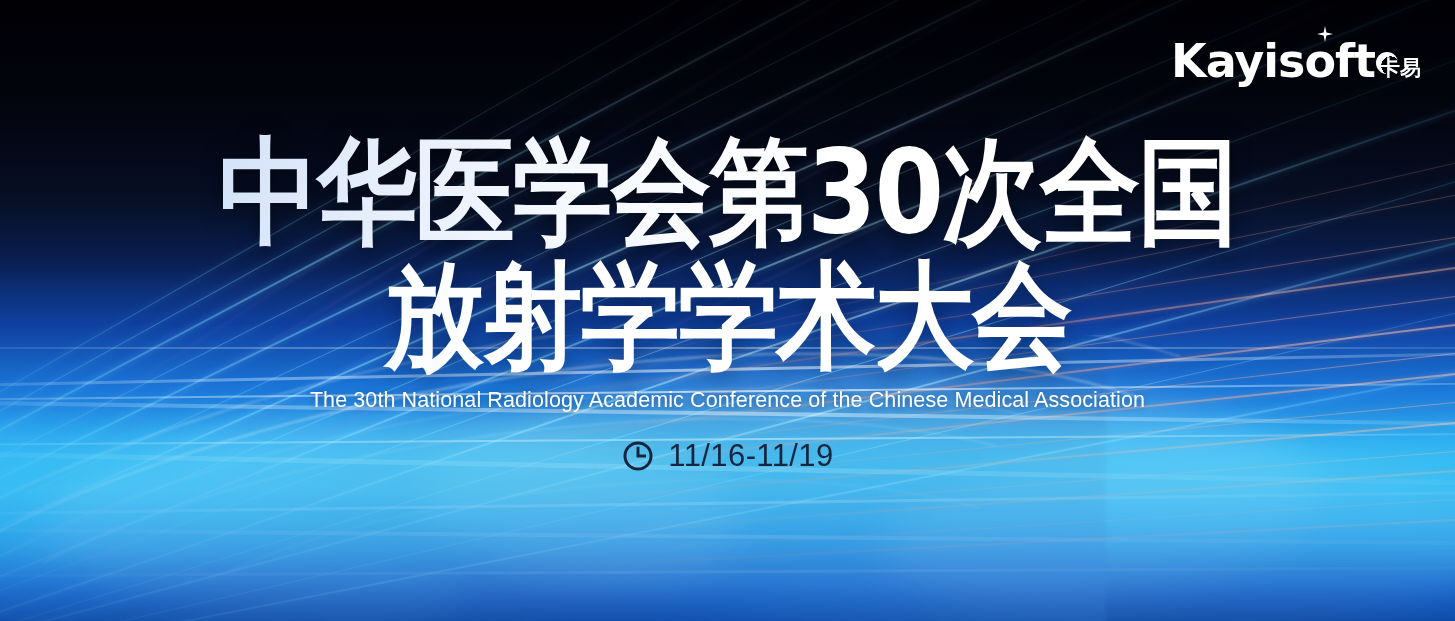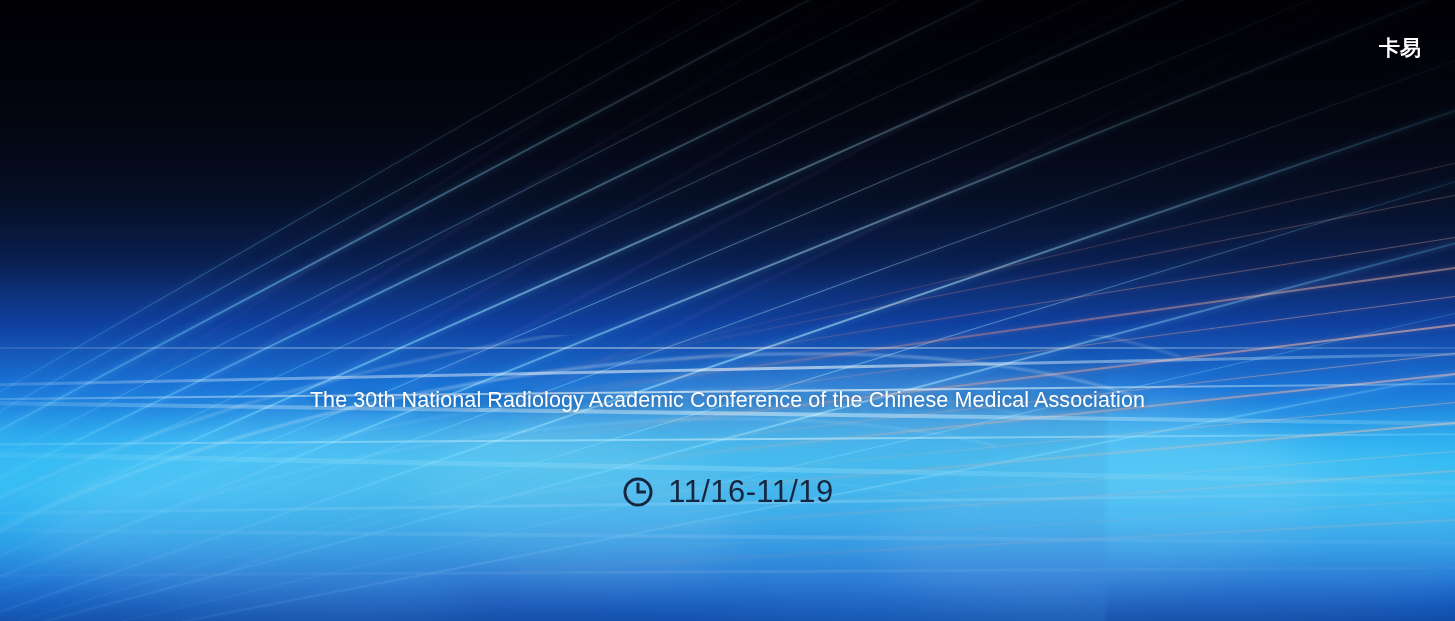--- a/index.html
+++ b/index.html
@@ -216,21 +216,21 @@
     font-size:21.5px; color:#ffffff;
     letter-spacing:.1px;
     text-shadow:0 1px 6px rgba(0,30,80,.45);
     font-family:"Liberation Sans", sans-serif;
   }
 
   
   .meta{
     position:absolute; left:0; right:0; top:438px;
     display:flex; justify-content:center; align-items:flex-end;
-    gap:44px; z-index:6;margin-top:36px;
+    gap:44px; z-index:6;
   }
   .meta-item{
     display:flex; align-items:center; gap:13px;
     color:#16263f;
     font-size:31px;
     letter-spacing:.4px;
     font-family:"Liberation Sans", sans-serif;
   }
   .meta-item .txt-cn{ font-family:"DejaVu Sans", sans-serif; font-size:30px; }
   .meta-icon{ display:block; }
@@ -298,23 +298,34 @@
       <div class="arc" style="width: 980px; height: 300px; left: 120px; top: 150px; opacity: 0.4; border-top-width: 1.6px; transform: rotate(-5deg);"></div>
       <div class="arc" style="width: 1380px; height: 470px; left: -160px; top: 70px; opacity: 0.3; border-top-width: 1.4px; transform: rotate(-8deg);"></div>
       <div class="haze" style="width: 700px; height: 200px; left: 40px; top: 90px; background: rgba(255, 255, 255, 0.22);"></div>
       <div class="haze" style="width: 900px; height: 240px; left: 420px; top: 40px; background: rgba(190, 240, 255, 0.25);"></div>
       <div class="haze" style="width: 620px; height: 180px; left: 880px; top: 120px; background: rgba(255, 255, 255, 0.18);"></div>
       <div class="haze" style="width: 520px; height: 150px; left: -60px; top: 180px; background: rgba(120, 215, 255, 0.22);"></div>
     </div>
   <div class="bottom-cyan"></div>
 
   <div class="logo">
+    <div class="logo-word">
+      <span>Kayisoft</span>
+      <svg class="logo-sparkle" viewBox="0 0 24 24">
+        <path d="M12 0 L14.1 9.9 L24 12 L14.1 14.1 L12 24 L9.9 14.1 L0 12 L9.9 9.9 Z" fill="#ffffff"></path>
+      </svg>
+      <span class="logo-eclipse"></span>
+    </div>
     <div class="logo-cn">卡易</div>
   </div>
 
+  <div class="headline">
+    <div class="hl-line hl-1">中华医学会第30次全国</div>
+    <div class="hl-line hl-2">放射学学术大会</div>
+  </div>
 
   <div class="subtitle">The 30th National Radiology Academic Conference of the Chinese Medical Association</div>
 
   <div class="meta">
 
     <div class="meta-item">
       <svg class="meta-icon" width="34" height="34" viewBox="0 0 24 24">
         <circle cx="12" cy="12" r="9.2" fill="none" stroke="#16263f" stroke-width="2.1"></circle>
         <path d="M12 6.6 V12 H16.6" fill="none" stroke="#16263f" stroke-width="2.1" stroke-linecap="square" stroke-linejoin="miter"></path>
       </svg>

